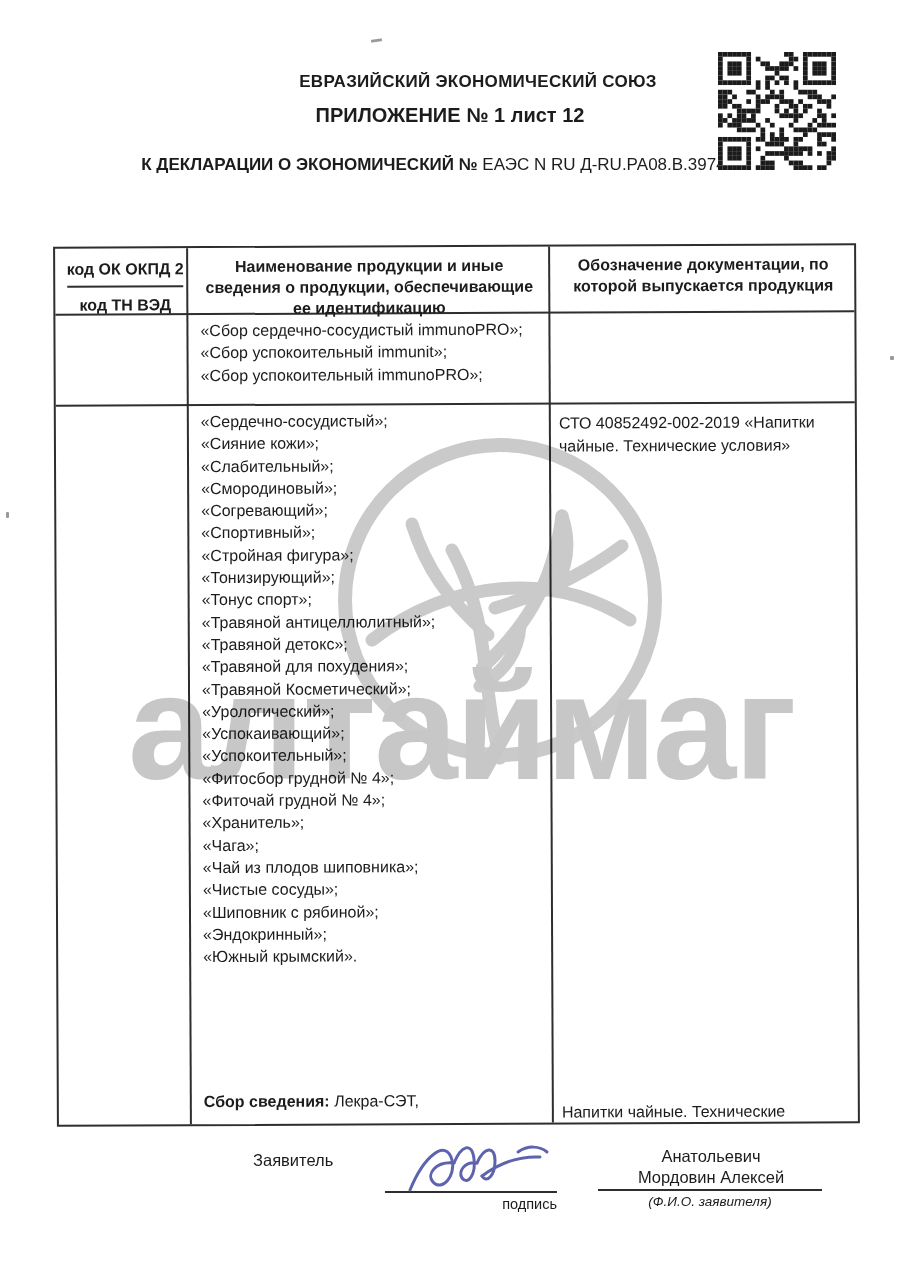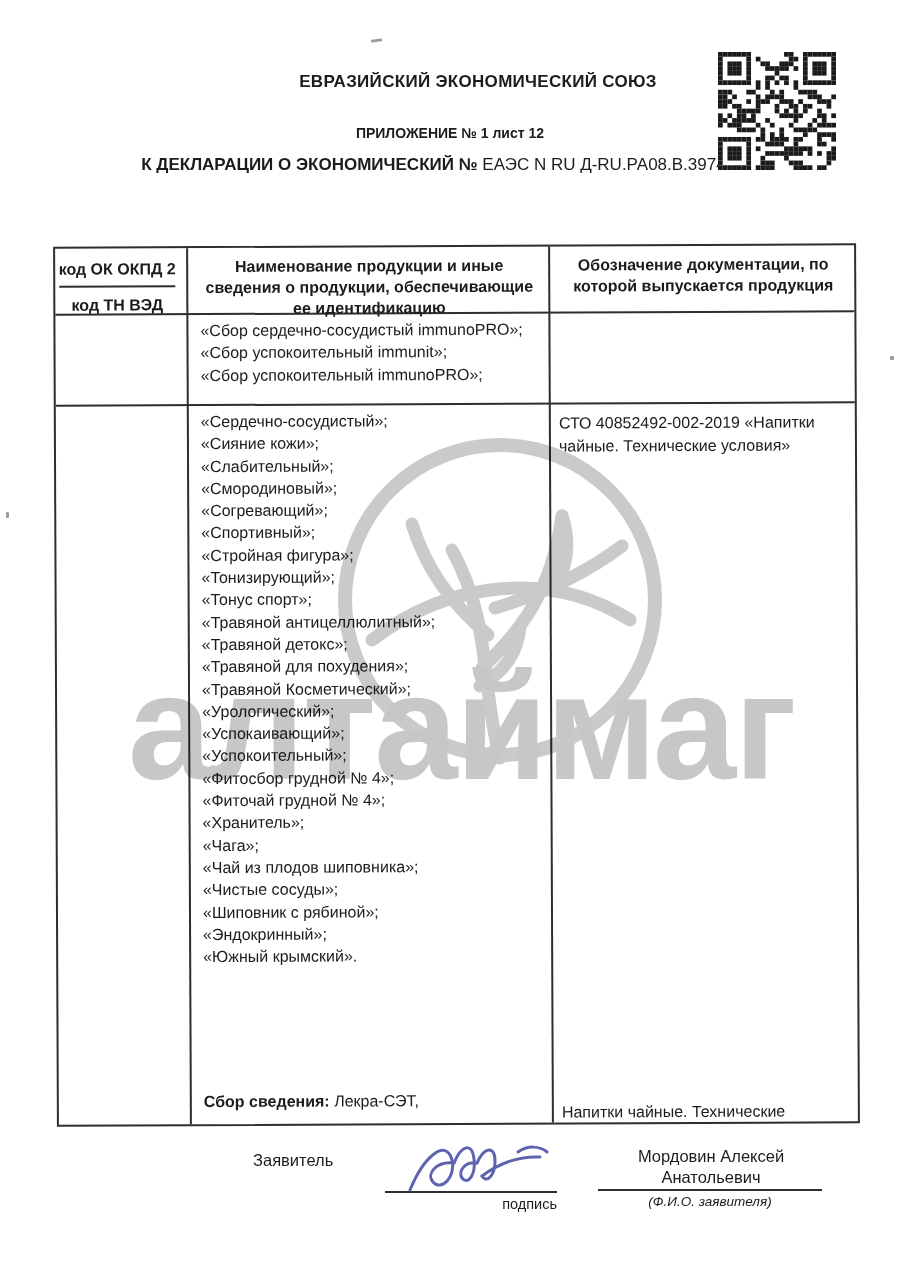--- a/index.html
+++ b/index.html
@@ -5,37 +5,37 @@
   html,body{margin:0;padding:0;}
   body{
     width:900px;height:1273px;background:#ffffff;position:relative;
     font-family:"Liberation Sans", sans-serif;color:#1c1c1c;overflow:hidden;
   }
   .page{position:absolute;inset:0;}
 
   
   .hdr{position:absolute;left:0;width:900px;text-align:center;font-weight:700;}
   .hdr1{top:72px;font-size:17px;letter-spacing:.3px;padding-left:28px;}
-  .hdr2{top:125px;font-size:14px;}
+  .hdr2{top:104px;font-size:20px;}
   .hdr3{top:155px;font-size:17px;white-space:nowrap;}
   .hdr3 .val{font-weight:400;}
 
   
   .qr{position:absolute;left:718px;top:52px;width:118px;height:118px;z-index:6;background:#fff;}
 
   
   .tbl{position:absolute;left:55px;top:245px;width:799px;height:876px;
        border:2px solid #2e2e2e;transform:rotate(-0.25deg);z-index:2;}
   .vline{position:absolute;top:0;bottom:0;width:2px;background:#2e2e2e;}
   .v1{left:131px;} .v2{left:493px;}
   .hline{position:absolute;left:0;right:0;height:2px;background:#2e2e2e;}
   .h1{top:65px;} .h2{top:156px;}
   .cell{position:absolute;font-size:16px;line-height:21px;}
   .th{font-weight:700;text-align:center;font-size:16px;line-height:21px;}
-  .c1h{left:0;top:10px;width:124px;}
+  .c1h{left:8px;top:10px;width:124px;}
   .c1h .rule{border-bottom:2px solid #2e2e2e;margin:6px 4px 7px 4px;}
   .c2h{left:141px;top:8px;width:346px;}
   .c3h{left:503px;top:8px;width:290px;}
   .items div{line-height:22.3px;}
   .r1c2{left:145px;top:72px;width:344px;}
   .r2c2{left:145px;top:163px;width:344px;}
   .r2c3{left:503px;top:165px;width:288px;line-height:23px;}
   .other{left:145px;top:843px;width:344px;}
   .other b{font-weight:700;}
   .r2c3b{left:503px;top:855px;width:288px;}
@@ -459,19 +459,19 @@
       <path d="M52,29 C59,12 70,7 72,25 C74,40 66,52 60,44 C56,37 63,27 75,29"></path>
       <path d="M75,29 C82,13 93,11 93,27 C93,41 85,50 80,42"></path>
       <path d="M80,42 C96,30 116,22 138,23"></path>
       <path d="M116,18 C126,11 138,12 145,18"></path>
     </g>
   </svg>
   <div class="sig-line"></div>
   <div class="sig-cap">подпись</div>
 
   <div class="name">
+    <div>Анатольевич</div>
     <div>Мордовин Алексей</div>
-    <div>Анатольевич</div>
   </div>
   <div class="name-line"></div>
   <div class="name-cap">(Ф.И.О. заявителя)</div>
 
 </div>
 
 </body></html>

